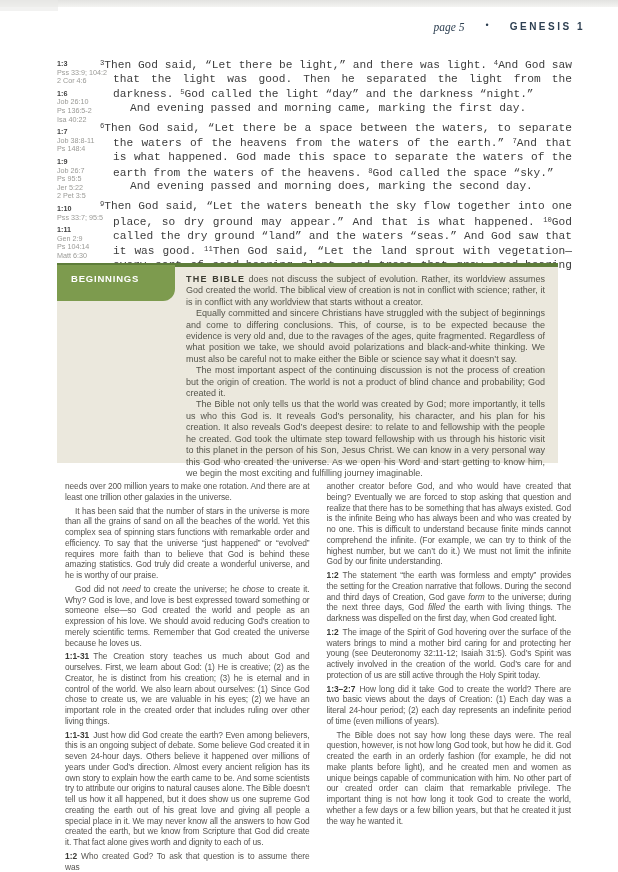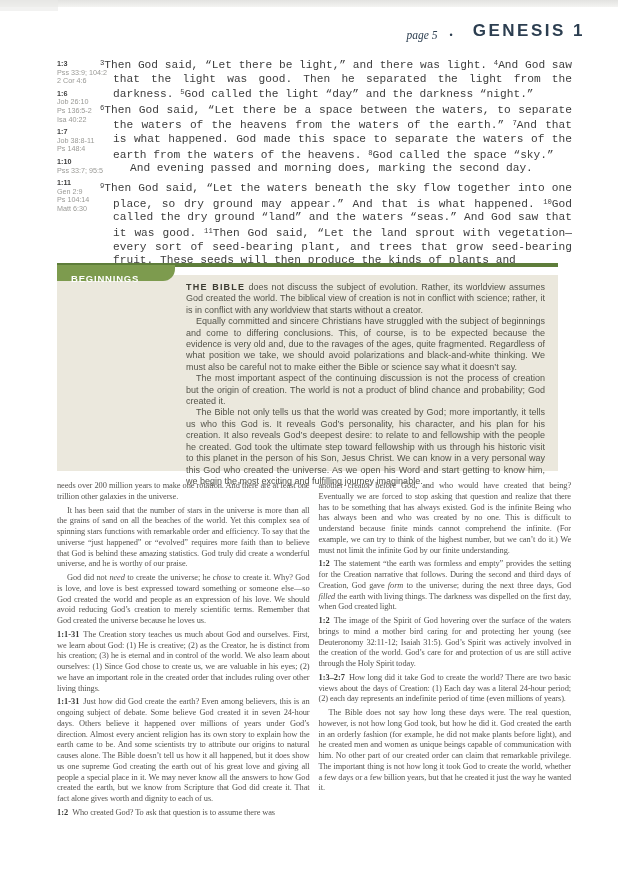--- a/index.html
+++ b/index.html
@@ -7,56 +7,56 @@
   .page {
     position:relative; width:618px; height:872px; background:#ffffff;
     margin:0 auto; overflow:hidden;
     font-family:"Liberation Sans", sans-serif;
   }
   .scan-edge { position:absolute; left:0; top:0; width:618px; height:7px;
     background:linear-gradient(to bottom,#e2e2e0,#f4f4f2); }
   .scan-corner { position:absolute; left:0; top:0; width:58px; height:11px; background:#e9e9e7; opacity:.6; }
 
   
-  .header { position:absolute; top:21px; right:33px; display:flex; align-items:flex-end; gap:12px; color:#2c3e50; }
+  .header { position:absolute; top:21px; right:33px; display:flex; align-items:flex-start; gap:21px; color:#2c3e50; }
   .header .pagenum { font-family:"Liberation Serif", serif; font-style:italic; font-size:11.5px; }
   .header .bullet { font-size:9px; position:relative; top:-1px; }
-  .header .book { font-weight:bold; font-size:17px; letter-spacing:2.5px;margin-left:8px; }
+  .header .book { font-weight:bold; font-size:10px; letter-spacing:2.5px; }
 
   
   .mrefs { position:absolute; left:57px; top:60px; width:58px; font-size:7.2px; line-height:8.6px; color:#9a9a96; }
   .mref-group { margin-bottom:4px; }
   .mref-group b { display:block; color:#3f3f3f; font-weight:bold; }
 
   
   .scripture { position:absolute; left:100px; top:57px; width:472px;
     font-family:Liberation Mono, monospace; font-size:11.2px; line-height:13.6px;
     color:#3d3d3d; text-align:justify; }
   .verse { padding-left:13px; text-indent:-13px; margin:0; }
   .refrain { padding-left:30px; margin-bottom:4.5px; }
   .r-sup { font-size:7.2px; vertical-align:3px; }
 
   
   .fbox { position:absolute; left:57px; top:263px; width:501px; height:200px; }
   .fbox-bar { position:absolute; left:0; top:0; width:100%; height:4px; background:#5e7d3a; }
-  .fbox-body { position:absolute; left:0; top:12px; width:100%; height:196px; background:#ebe8dd;
+  .fbox-body { position:absolute; left:0; top:4px; width:100%; height:196px; background:#ebe8dd;
     padding:7px 13px 24px 129px; }
-  .fbox-tab { position:absolute; left:0; top:2px; width:118px; height:16px; background:#7d9b4e;
+  .fbox-tab { position:absolute; left:0; top:2px; width:118px; height:36px; background:#7d9b4e;
     border-bottom-right-radius:12px; color:#ffffff; font-weight:bold; font-size:9.5px;
     letter-spacing:0.8px; line-height:28px; padding-left:14px; }
   .fbox-text { font-size:9px; line-height:11.4px; color:#54544a; text-align:justify; }
   .fbox-text p { margin:0; }
   .fbox-text p.ind { text-indent:10px; }
   .r-lead { font-weight:bold; color:#3c3c32; letter-spacing:1.2px; }
 
   
   .notes { position:absolute; left:57px; top:481px; width:514px; display:flex; gap:9px; }
   .ncol { width:252.5px; font-size:8.4px; line-height:10.75px; color:#55534f;
     text-align:justify; letter-spacing:-0.1px; }
-  .note { margin:0 0 3px 0;font-family:Liberation Serif, serif; }
+  .note { margin:0 0 3px 8px; }
   .note.ind { text-indent:10px; }
   .note b.ref { font-weight:bold; color:#3a3a36; margin-right:4px; letter-spacing:0; }
   .r-i { font-style:italic; }
 </style>
 </head>
 <body>
 
 <div class="page">
   <div class="scan-edge"></div>
   <div class="scan-corner"></div>
@@ -78,33 +78,41 @@
         <div>Job 26:10</div>
         <div>Ps 136:5-2</div>
         <div>Isa 40:22</div>
       </div>
       <div class="mref-group">
         <b>1:7</b>
         <div>Job 38:8-11</div>
         <div>Ps 148:4</div>
       </div>
       <div class="mref-group">
+        <b>1:9</b>
+        <div>Job 26:7</div>
+        <div>Ps 95:5</div>
+        <div>Jer 5:22</div>
+        <div>2 Pet 3:5</div>
+      </div>
+      <div class="mref-group">
         <b>1:10</b>
         <div>Pss 33:7; 95:5</div>
       </div>
       <div class="mref-group">
         <b>1:11</b>
         <div>Gen 2:9</div>
         <div>Ps 104:14</div>
         <div>Matt 6:30</div>
       </div>
     </div>
 
   <div class="scripture" id="scripture">
       <p class="verse"><span class="r-sup">3</span><span>Then God said, “Let there be light,” and there was light. </span><span class="r-sup">4</span><span>And God saw that the light was good. Then he separated the light from the darkness. </span><span class="r-sup">5</span><span>God called the light “day” and the darkness “night.”</span></p>
+      <div class="refrain">And evening passed and morning came, marking the first day.</div>
       <p class="verse"><span class="r-sup">6</span><span>Then God said, “Let there be a space between the waters, to separate the waters of the heavens from the waters of the earth.” </span><span class="r-sup">7</span><span>And that is what happened. God made this space to separate the waters of the earth from the waters of the heavens. </span><span class="r-sup">8</span><span>God called the space “sky.”</span></p>
       <div class="refrain">And evening passed and morning does, marking the second day.</div>
       <p class="verse"><span class="r-sup">9</span><span>Then God said, “Let the waters beneath the sky flow together into one place, so dry ground may appear.” And that is what happened. </span><span class="r-sup">10</span><span>God called the dry ground “land” and the waters “seas.” And God saw that it was good. </span><span class="r-sup">11</span><span>Then God said, “Let the land sprout with vegetation—every sort of seed-bearing plant, and trees that grow seed-bearing fruit. These seeds will then produce the kinds of plants and</span></p>
     </div>
 
   <div class="fbox">
     <div class="fbox-bar"></div>
     <div class="fbox-body">
       <div class="fbox-text" id="fbox-text">
           <p><span class="r-lead">THE BIBLE</span><span> does not discuss the subject of evolution. Rather, its worldview assumes God created the world. The biblical view of creation is not in conflict with science; rather, it is in conflict with any worldview that starts without a creator.</span></p>

